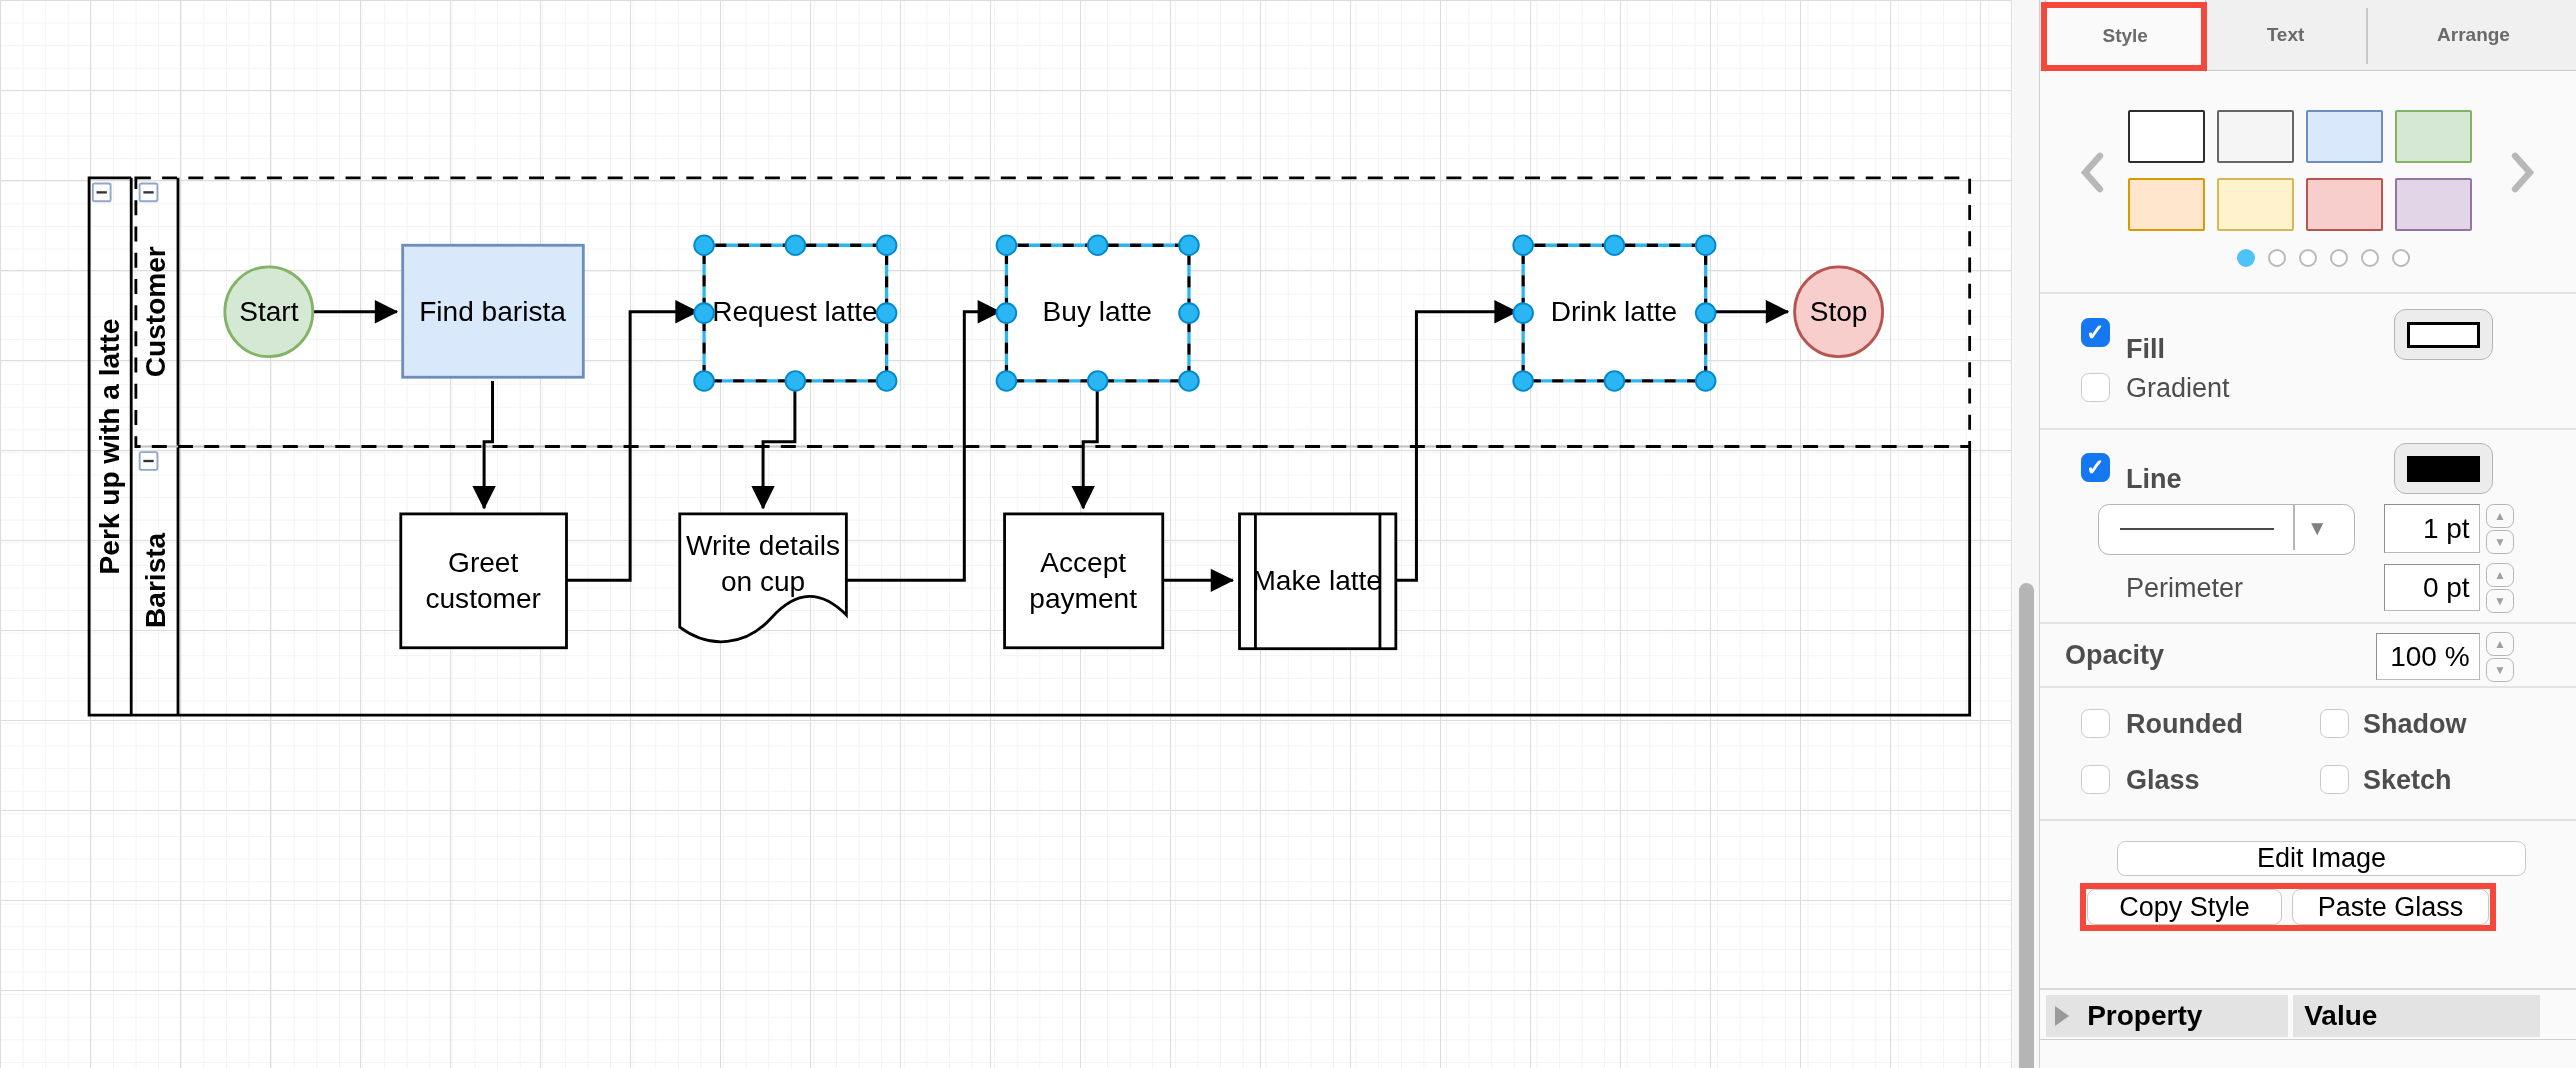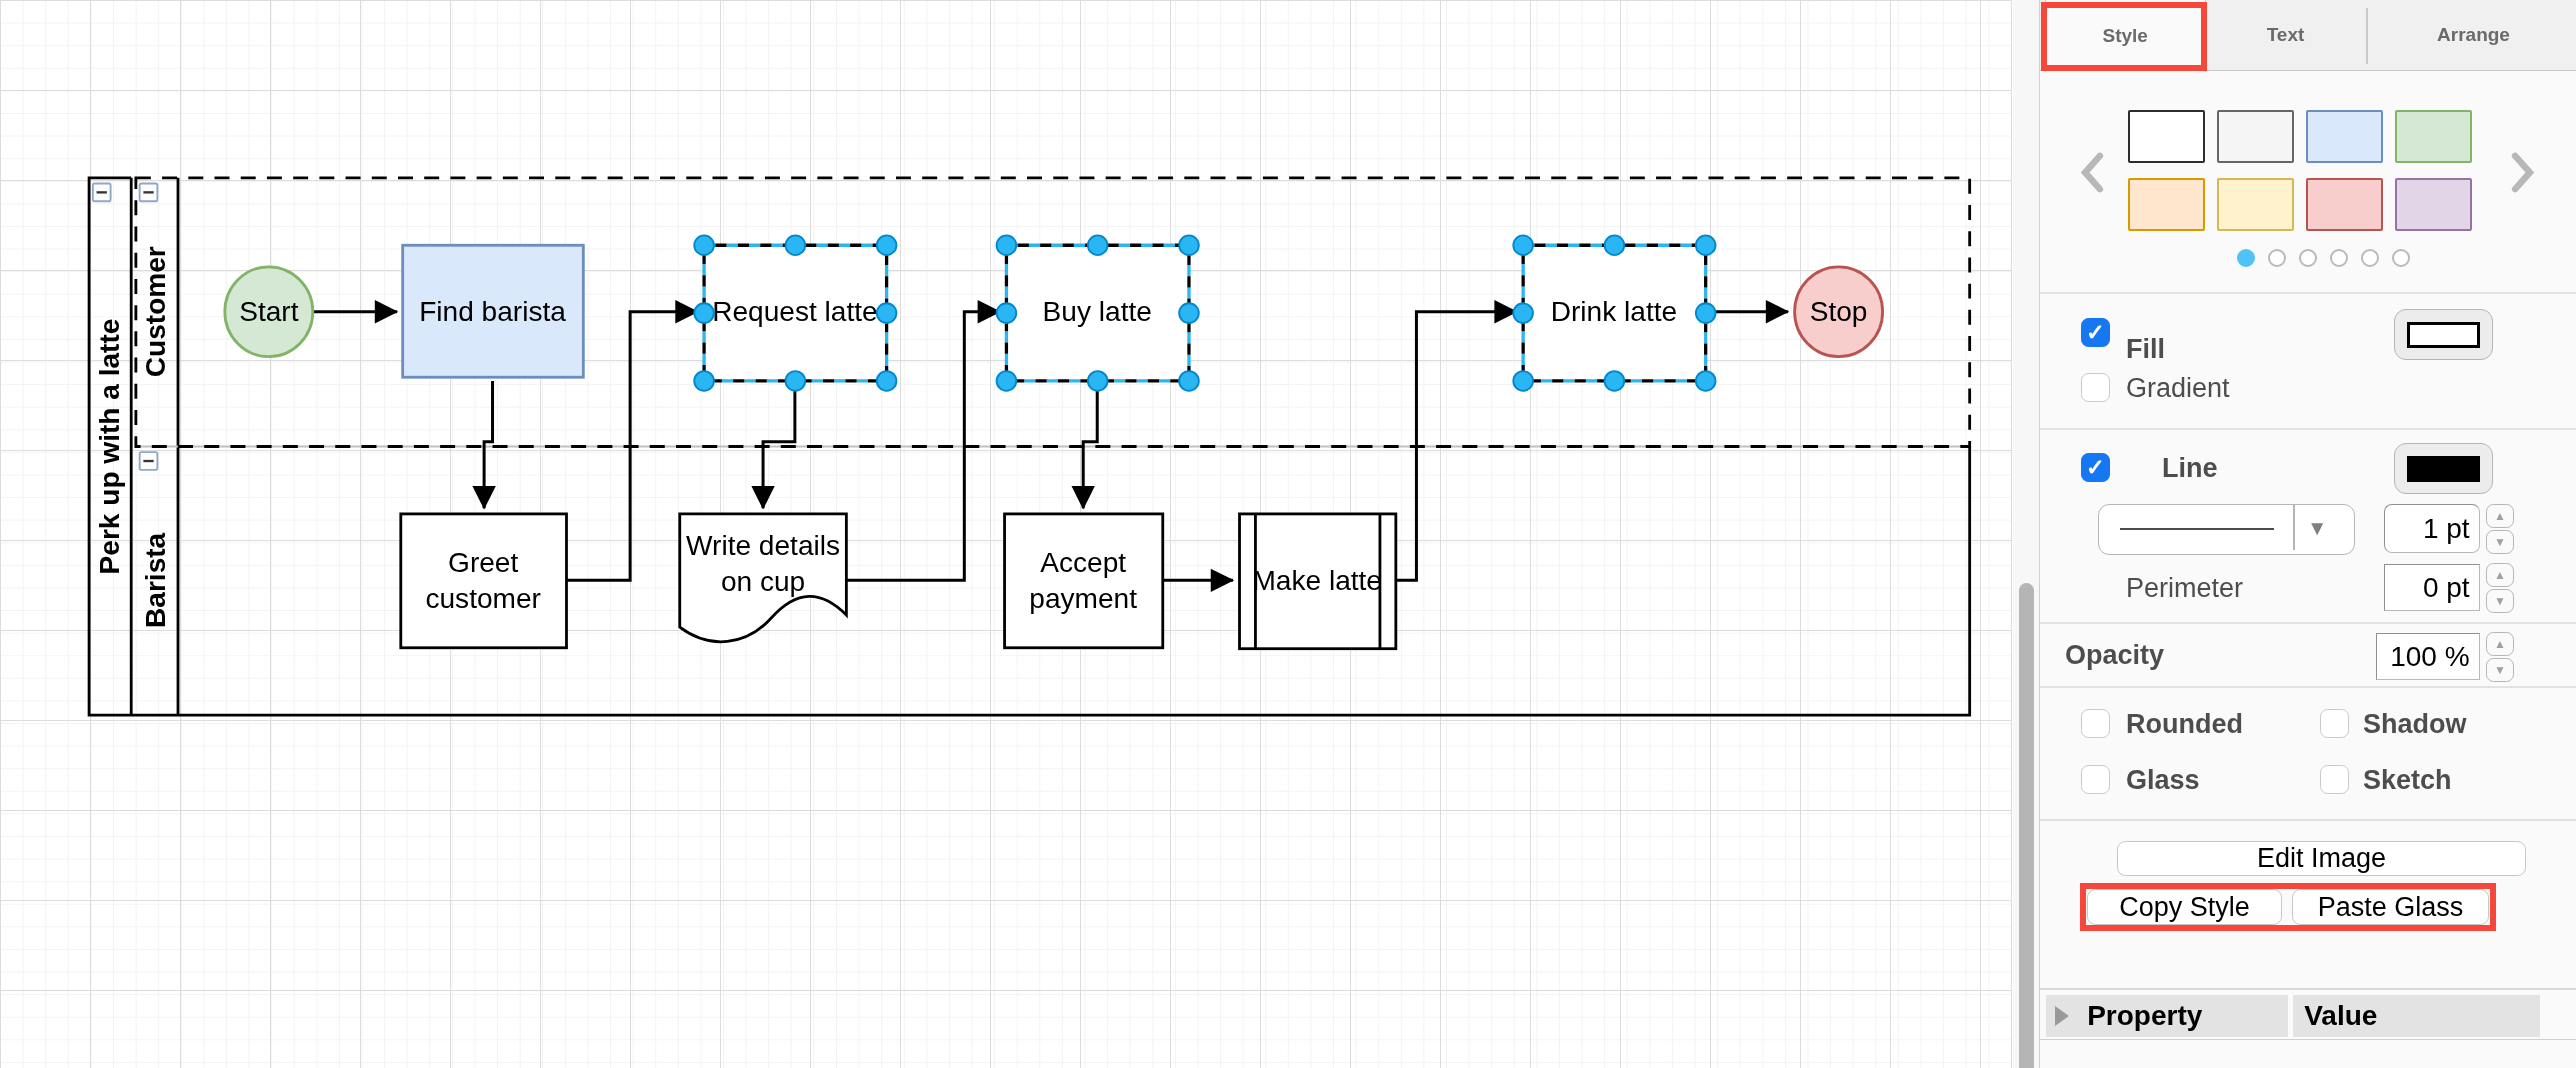--- a/index.html
+++ b/index.html
@@ -260,31 +260,31 @@
     <div class="colorbtn" style="left:354px;top:309px;">
       <span class="chip"></span>
     </div>
 
     <span class="cb" style="left:41px;top:373px;"></span>
     <span class="lbl" style="left:86px;top:373px;">Gradient</span>
 
     <div class="divider" style="top:428px;"></div>
 
     <span class="cb on" style="left:41px;top:453px;"></span>
-    <span class="lbl b" style="left:86px;top:453px;margin-left:36px;">Line</span>
+    <span class="lbl b" style="left:86px;top:464px;">Line</span>
     <div class="colorbtn" style="left:354px;top:443px;">
       <span class="chip black"></span>
     </div>
 
     <div id="linedd">
       <span class="preview"></span>
       <span class="ddsep"></span>
       <span class="caret">▼</span>
     </div>
-    <div class="numin" style="left:344px;top:504px;width:96px;height:49px;border-radius:8px;">1 pt</div>
+    <div class="numin" style="left:344px;top:504px;width:96px;height:49px;">1 pt</div>
     <div class="step" style="left:446px;top:504px;">▲</div>
     <div class="step" style="left:446px;top:530px;">▼</div>
 
     <span class="lbl" style="left:86px;top:573px;">Perimeter</span>
     <div class="numin" style="left:344px;top:564px;width:96px;height:47px;">0 pt</div>
     <div class="step" style="left:446px;top:563px;">▲</div>
     <div class="step" style="left:446px;top:589px;">▼</div>
 
     <div class="divider" style="top:622px;"></div>
 

